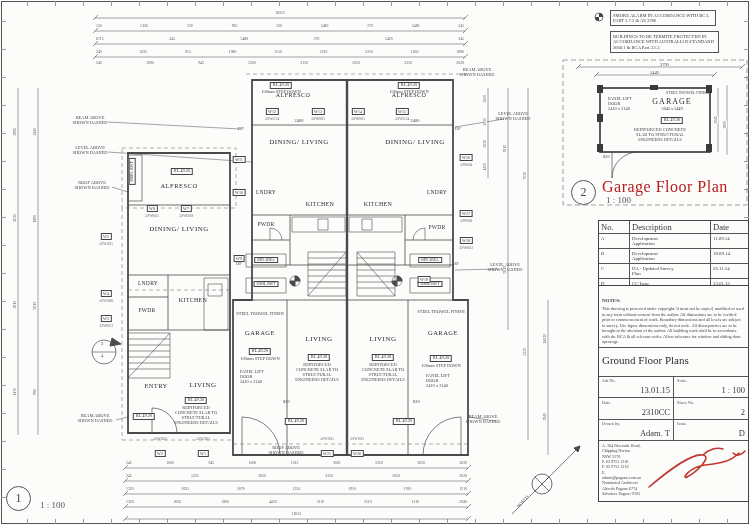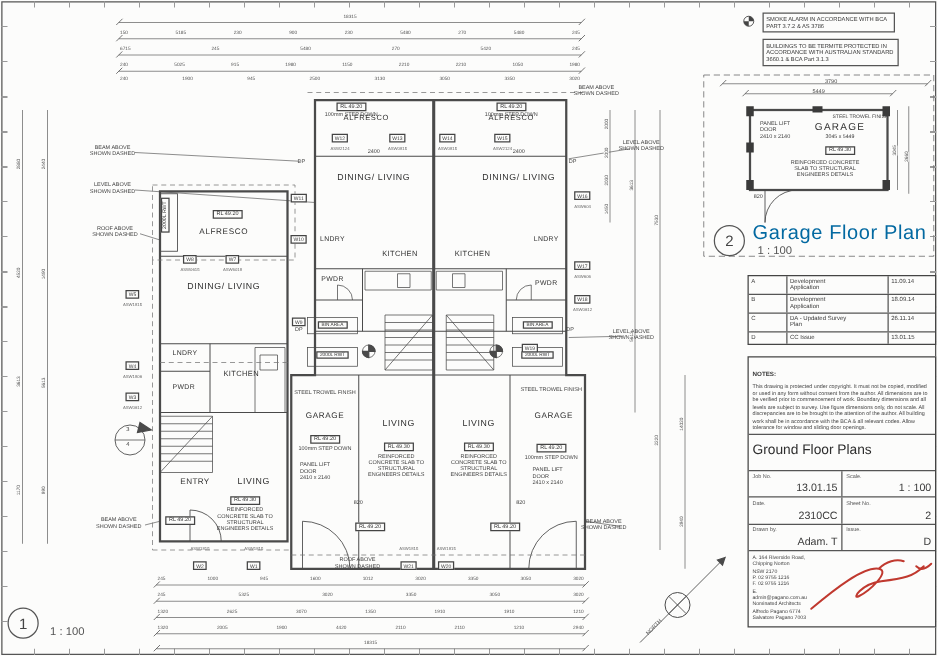--- a/index.html
+++ b/index.html
@@ -1,17 +1,17 @@
 <!DOCTYPE html>
 <html><head>
 <meta charset="utf-8">
 <style>
   html,body{margin:0;padding:0;background:#fff;}
   #sheet{position:relative;width:750px;height:525px;background:#fcfcfb;overflow:hidden;
-         font-family:Liberation Sans, sans-serif;color:#3a3a3a;}
+         font-family:Liberation Serif, serif;color:#3a3a3a;}
   .frame{position:absolute;inset:1px;border:1px solid #555;pointer-events:none;}
   .ticks-h{position:absolute;height:5px;left:0;right:0;background:repeating-linear-gradient(90deg,transparent 0 27px,#999 27px 28px);}
   .ticks-v{position:absolute;width:5px;top:0;bottom:0;background:repeating-linear-gradient(0deg,transparent 0 27px,#999 27px 28px);}
   svg{position:absolute;left:0;top:0;}
   .lbl{position:absolute;white-space:pre-line;line-height:1.12;color:#333;}
   .cx{transform:translateX(-50%);text-align:center;}
   .box{border:.5px solid #444;background:#fcfcfb;padding:0 2px;}
   .room{font-size:7px;letter-spacing:.5px;color:#2e2e2e;}
   .room-s{font-size:5.5px;letter-spacing:.3px;}
   .ann{font-size:4.4px;text-align:center;color:#444;}
@@ -42,21 +42,21 @@
   .tb-title{font-size:11px;color:#2e2e2e;padding:6px 3px 10px;}
   .tb-mid{font-size:8px;padding:6px 3px;}
   .tb-grid{display:flex;border-top:.6px solid #555;}
   .tb-cell{flex:1;padding:1.5px 3px 2px;}
   .tb-cell+.tb-cell{border-left:.6px solid #555;}
   .tb-lab{font-size:4.4px;color:#555;}
   .tb-val{font-size:8.5px;text-align:right;margin-top:2px;}
   .contact{font-size:4.1px;line-height:1.3;color:#444;}
   .pt-circle{position:absolute;width:23px;height:23px;border:1px solid #555;border-radius:50%;
              display:flex;align-items:center;justify-content:center;font-size:12px;color:#444;background:#fcfcfb;}
-  .pt-name{position:absolute;font-size:16px;color:#0369a1;letter-spacing:.5px;}
+  .pt-name{position:absolute;font-size:16px;color:#b91c1c;letter-spacing:.5px;}
   .pt-scale{position:absolute;font-size:9px;color:#555;}
   .north-lbl{position:absolute;font-size:4.5px;color:#555;transform:rotate(-46deg);}
   .sec-num{position:absolute;font-size:4.6px;color:#444;}
 </style>
 </head>
 <body>
 
 <div id="sheet">
   <div class="frame"></div>
   <div class="ticks-h" style="top:1px;"></div>
@@ -180,20 +180,25 @@
       <span>2660</span>
     </div>
 
   <div class="pt-circle" style="left:571px;top:180px;">
       <span>2</span>
     </div>
   <div class="pt-name" style="left:602px;top:178px;">Garage Floor Plan</div>
   <div class="pt-scale" style="left:606px;top:195px;">1 : 100</div>
 
   <div class="rv-table">
+    <div class="rv-row">
+      <div class="rv-h col-no">No.</div>
+      <div class="rv-h col-desc">Description</div>
+      <div class="rv-h col-date">Date</div>
+    </div>
     <div class="rv-row">
       <div class="rv-c col-no">A</div>
       <div class="rv-c col-desc lbl-pre" style="white-space:pre-line;">Development
 Application</div>
       <div class="rv-c col-date">11.09.14</div>
     </div>
     <div class="rv-row">
       <div class="rv-c col-no">B</div>
       <div class="rv-c col-desc" style="white-space:pre-line;">Development
 Application</div>

